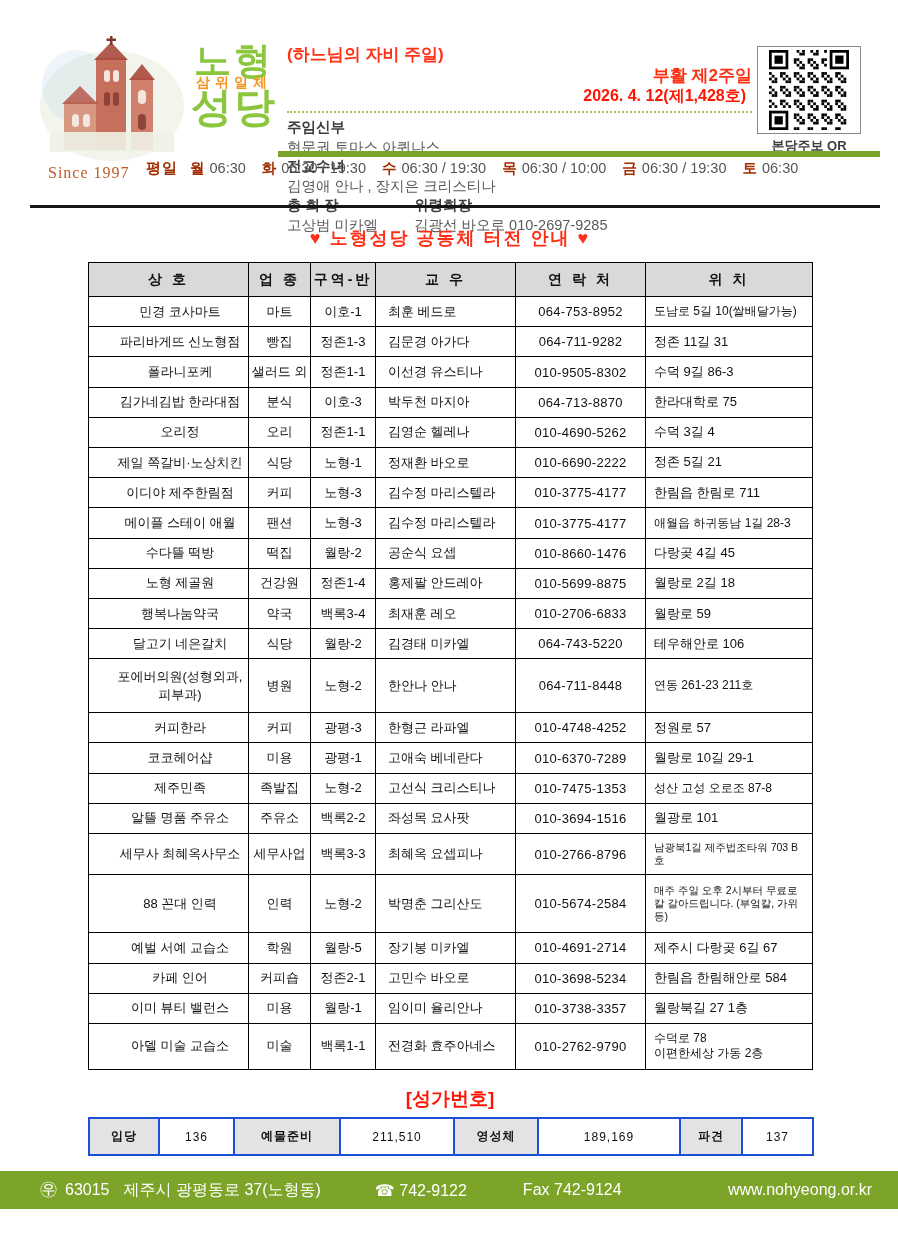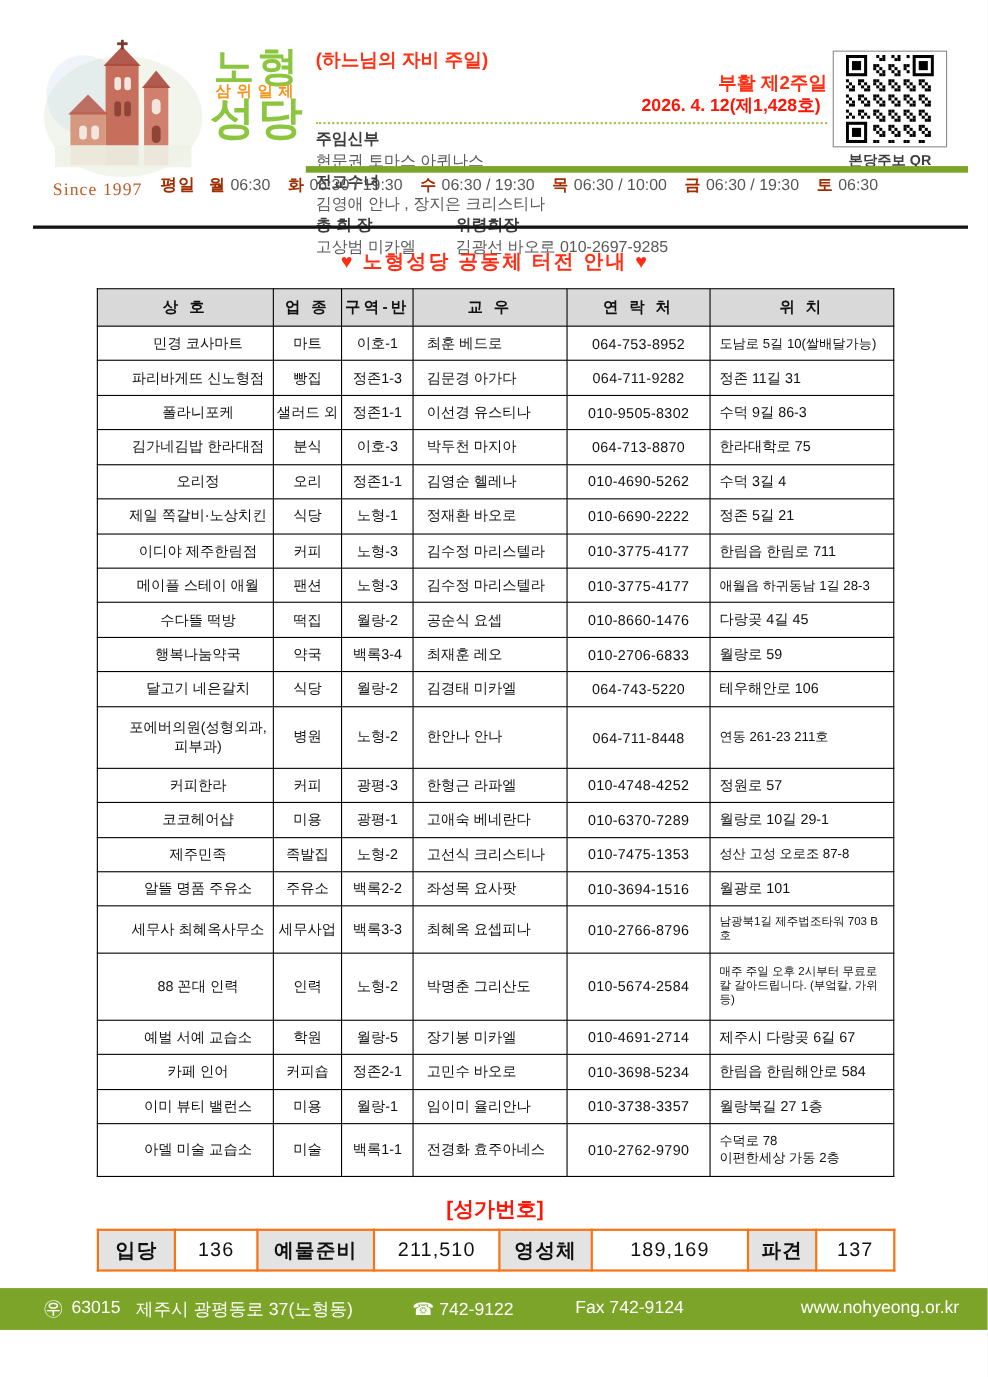--- a/index.html
+++ b/index.html
@@ -56,21 +56,21 @@
   td.c3 { text-align:left; padding-left:12px; }
   td.c4 { text-align:center; letter-spacing:0.3px; }
   td.c5 { text-align:left; padding-left:8px; white-space:pre-line; line-height:1.25; }
   td.small { font-size:10.5px; }
   td.mid { font-size:12px; }
 
   
   .hymn-title { position:absolute; left:88px; top:1086px; width:724px; text-align:center;
                 color:#FF1505; font-weight:bold; font-size:19px; }
   .hymn-table { position:absolute; left:88px; top:1117px; border-collapse:collapse; table-layout:fixed; }
-  .hymn-table td { border:2px solid #f97316; height:37px; text-align:center; font-size:18px; color:#111; }
+  .hymn-table td { border:2px solid #1d4ed8; height:37px; text-align:center; font-size:12px; color:#111; }
   .hymn-label { background:#E3E3E3; font-weight:bold; letter-spacing:1px; }
   .hymn-value { background:#fff; letter-spacing:1px; }
 
   
   .footer { position:absolute; left:0; top:1171px; width:898px; height:38px; background:#7CA428;
             color:#fff; display:flex; align-items:center; font-size:16px; }
   .f-postal { margin-left:40px; display:flex; align-items:center; }
   .f-picon { font-size:17px; margin-right:8px; }
   .f-addr { margin-left:14px; }
   .f-phone { margin-left:54px; }
@@ -468,20 +468,28 @@
         </tr>
         <tr>
           <td class="c0">수다뜰 떡방</td>
           <td class="c1">떡집</td>
           <td class="c2">월랑-2</td>
           <td class="c3">공순식 요셉</td>
           <td class="c4">010-8660-1476</td>
           <td class="c5">다랑곶 4길 45</td>
         </tr>
         <tr>
+          <td class="c0">노형 제골원</td>
+          <td class="c1">건강원</td>
+          <td class="c2">정존1-4</td>
+          <td class="c3">홍제팔 안드레아</td>
+          <td class="c4">010-5699-8875</td>
+          <td class="c5">월랑로 2길 18</td>
+        </tr>
+        <tr>
           <td class="c0">행복나눔약국</td>
           <td class="c1">약국</td>
           <td class="c2">백록3-4</td>
           <td class="c3">최재훈 레오</td>
           <td class="c4">010-2706-6833</td>
           <td class="c5">월랑로 59</td>
         </tr>
         <tr>
           <td class="c0">달고기 네은갈치</td>
           <td class="c1">식당</td>

